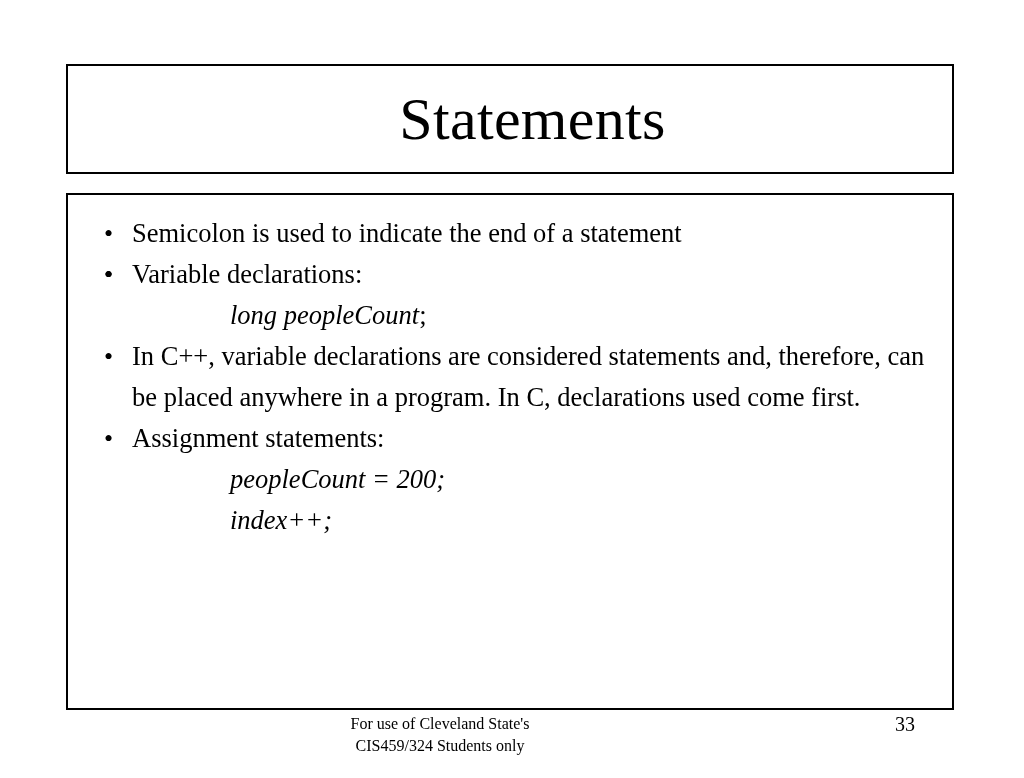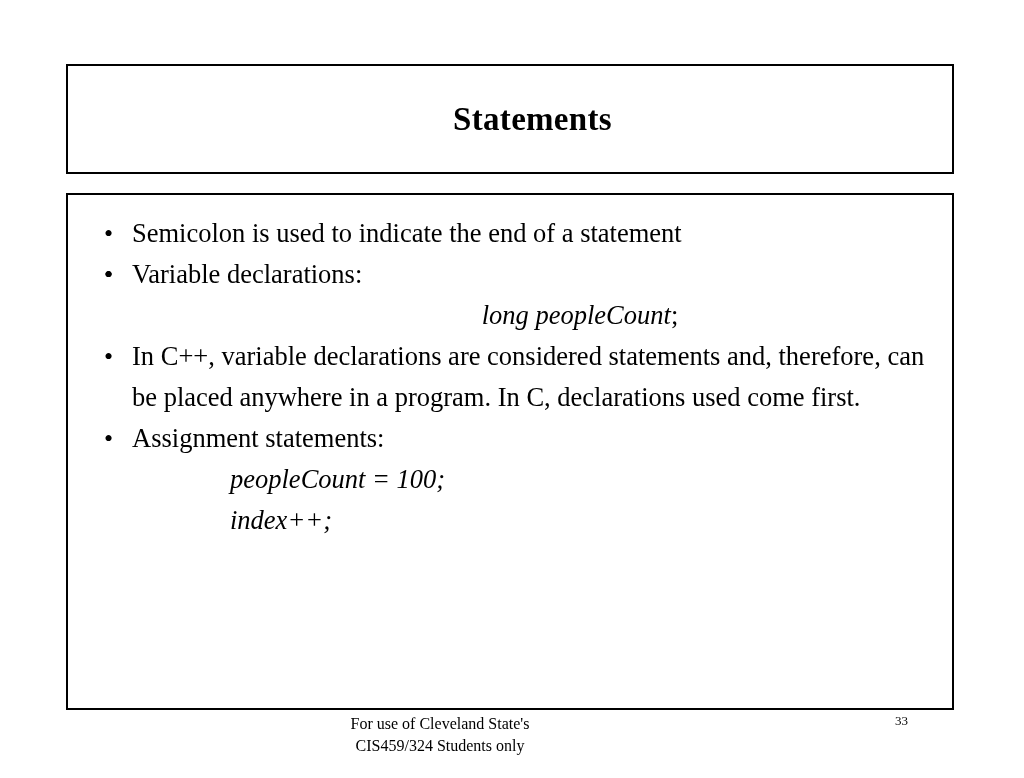--- a/index.html
+++ b/index.html
@@ -27,23 +27,23 @@
     top: 64px;
     width: 888px;
     height: 110px;
     border: 2px solid #000000;
     box-sizing: border-box;
     display: flex;
     align-items: center;
     justify-content: center;
   }
   .title-text {
-    font-size: 33px;
+    font-size: 60px;
     line-height: 1.1;
-    font-weight: bold;
+    font-weight: normal;
     letter-spacing: 0.3px;
     margin-left: 45px;
   }
   .body-box {
     position: absolute;
     left: 66px;
     top: 193px;
     width: 888px;
     height: 517px;
     border: 2px solid #000000;
@@ -86,21 +86,21 @@
     text-align: center;
     font-size: 16px;
     line-height: 22px;
   }
   .page-num {
     position: absolute;
     left: 895px;
     top: 713px;
     width: 60px;
     text-align: left;
-    font-size: 13px;
+    font-size: 20px;
   }
 </style>
 </head>
 <body>
 
 <div class="slide">
 
   <div class="title-box">
     <div class="title-text">Statements</div>
   </div>
@@ -115,38 +115,38 @@
 
       <li>
         <span class="dot">•</span>
       </li>
 
       <li>
         <span class="dot">•</span>
         <span>Variable declarations:</span>
       </li>
 
-      <li style="padding-left:0;text-align:center;">
+      <li style="padding-left:0;">
         <div class="code-line">
           <span>long peopleCount</span><span class="plain">;</span>
         </div>
       </li>
 
       <li>
         <span class="dot">•</span>
         <span>In C++, variable declarations are considered statements and, therefore, can be placed anywhere in a program.  In C, declarations used come first.</span>
       </li>
 
       <li>
         <span class="dot">•</span>
         <span>Assignment statements:</span>
       </li>
 
       <li style="padding-left:0;">
-        <div class="code-line">peopleCount = 100;</div>
+        <div class="code-line">peopleCount = 200;</div>
       </li>
       <li style="padding-left:0;">
         <div class="code-line">index++;</div>
       </li>
 
     </ul>
   </div>
 
   <div class="footer">
     <div>For use of Cleveland State's</div>

